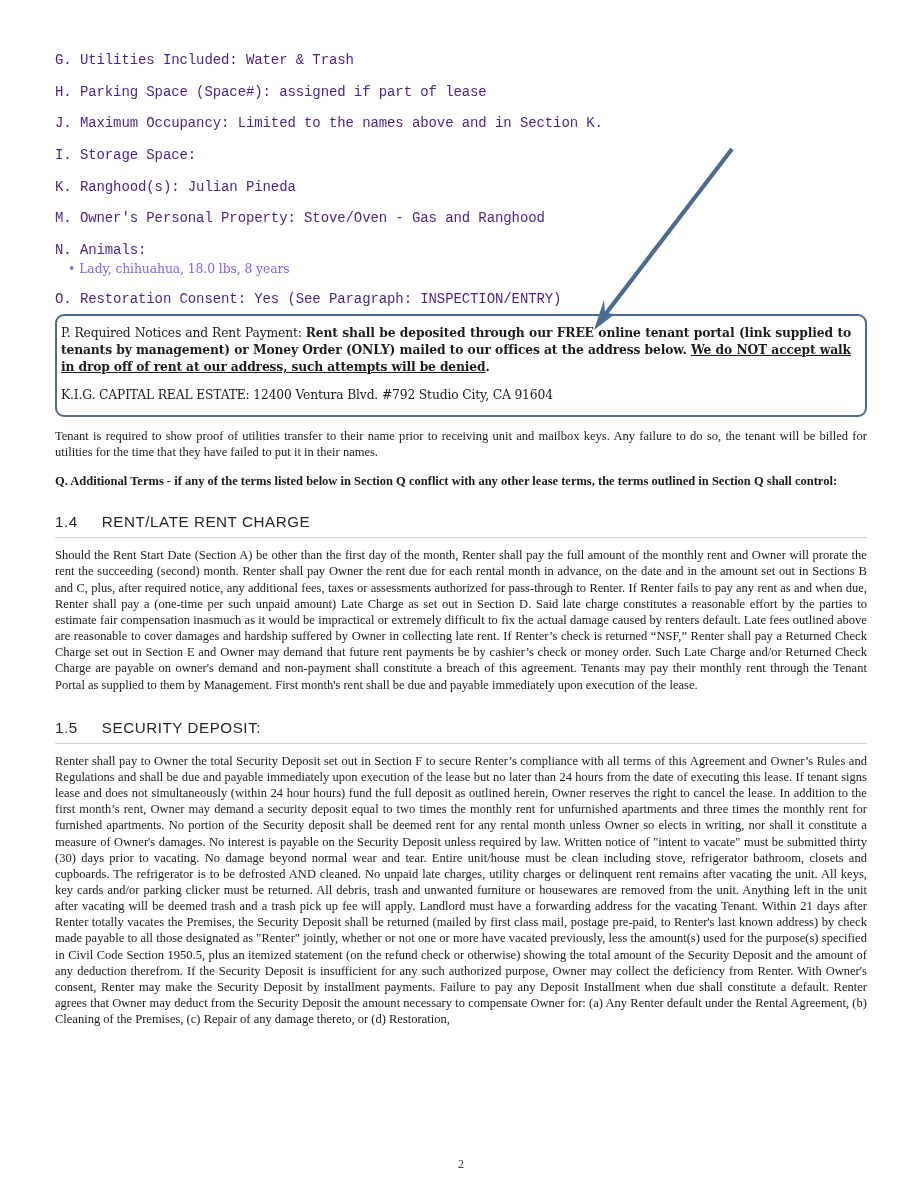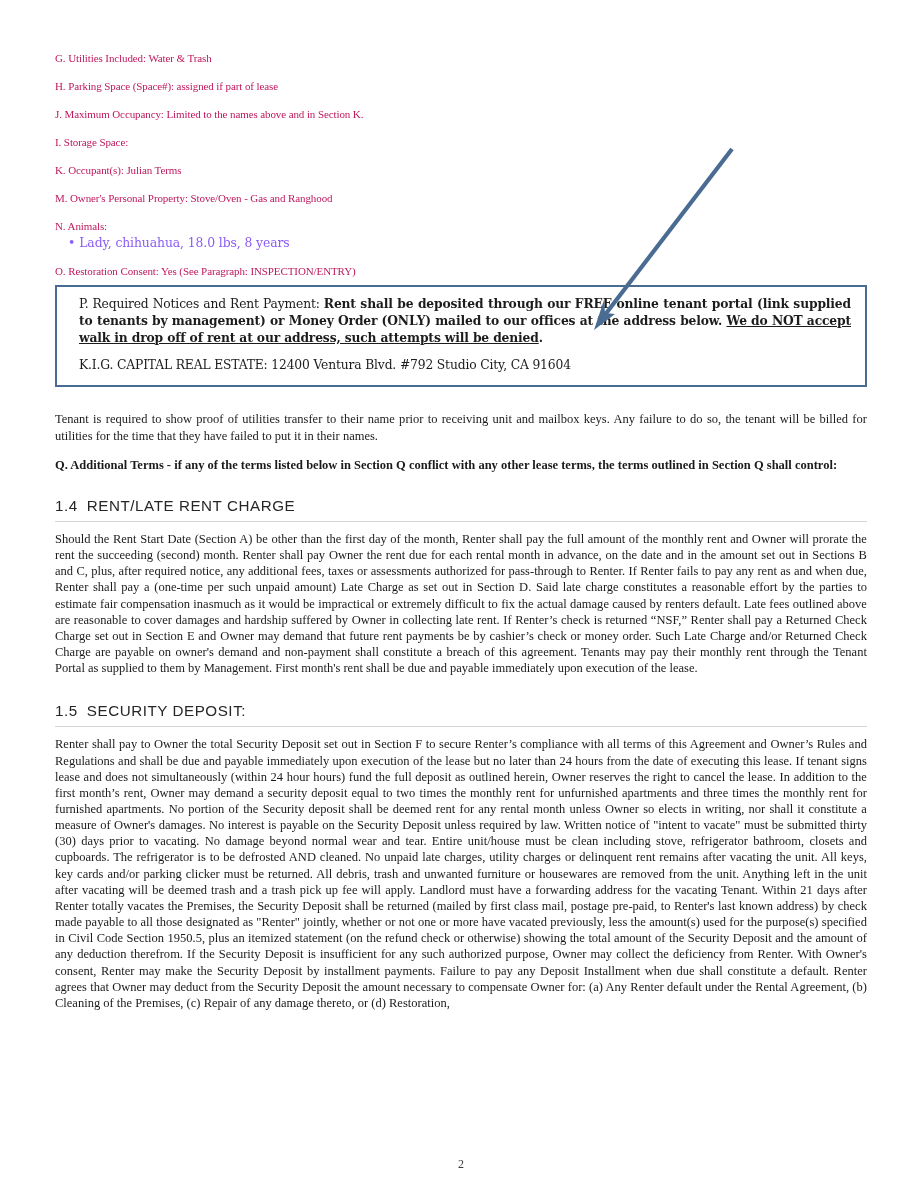--- a/index.html
+++ b/index.html
@@ -26,49 +26,49 @@
 
   .content {
     position: absolute;
     left: 55px;
     top: 52px;
     width: 812px;
   }
 
   
   .item-line {
-    font-family: Liberation Serif, serif;
-    font-size: 11px;
+    font-family: Liberation Mono, monospace;
+    font-size: 14px;
     line-height: 1.22;
     margin: 0 0 14.6px 0;
     letter-spacing: -0.1px;
-    color: #be185d;
+    color: #4c1d95;
   }
   .item-line.tight {
     margin-bottom: 2px;
   }
   .bullet-line {
     font-family: "DejaVu Serif", serif;
     font-size: 12.4px;
     line-height: 1.22;
     margin: 0 0 14.6px 0;
     padding-left: 13px;
     letter-spacing: -0.1px;
     color: #8b5cf6;
   }
   .bullet-line .dot { margin-right: 4px; }
 
   
   .callout {
     position: relative;
     border: 2px solid #4a6c92;
-    border-radius: 0;
-    padding: 9px 14px 11px 22px;
+    border-radius: 9px;
+    padding: 9px 14px 11px 4px;
     margin-top: 6px;
-    margin-bottom: 24px;
+    margin-bottom: 11px;
     box-sizing: border-box;
   }
   .callout p {
     font-family: "DejaVu Serif", serif;
     font-size: 12.3px;
     line-height: 1.30;
     margin: 0 0 12px 0;
     text-align: justify;
     letter-spacing: -0.15px;
     color: #1c1c1c;
@@ -104,21 +104,21 @@
   
   .sec-head {
     font-family: "Liberation Sans", sans-serif;
     font-size: 15.2px;
     font-weight: normal;
     letter-spacing: 0.55px;
     color: #262626;
     margin: 0;
     padding: 0 0 7px 0;
   }
-  .sec-head .num { margin-right: 9px; }
+  .sec-head .num { margin-right: 24px; }
   .sec-rule {
     border: 0;
     border-top: 1.5px solid #d4d4d4;
     margin: 0 0 9px 0;
     height: 0;
   }
 
   .block-1-4 { margin-top: 24px; }
   .block-1-5 { margin-top: 26px; }
 
@@ -138,21 +138,21 @@
 <body>
 
 <div class="page">
 
   <div class="content">
 
     <p class="item-line">G. Utilities Included:  Water &amp; Trash</p>
     <p class="item-line">H. Parking Space (Space#): assigned if part of lease</p>
     <p class="item-line">J. Maximum Occupancy: Limited to the names above and in Section K.</p>
     <p class="item-line">I. Storage Space:</p>
-    <p class="item-line">K. Occupant(s):  Julian Terms</p>
+    <p class="item-line">K. Ranghood(s):  Julian Pineda</p>
     <p class="item-line">M. Owner's Personal Property:  Stove/Oven - Gas and Ranghood</p>
     <p class="item-line tight">N. Animals:</p>
     <p class="bullet-line"><span class="dot">•</span><span>Lady, chihuahua, 18.0 lbs, 8 years</span></p>
     <p class="item-line tight">O. Restoration Consent: Yes  (See Paragraph: INSPECTION/ENTRY)</p>
 
     <div class="callout">
       <p><span>P. Required Notices and Rent Payment: </span><b>Rent shall be deposited through our FREE online tenant portal (link supplied to tenants by management) or Money Order (ONLY) mailed to our offices at the address below. </b><b><u>We do NOT accept walk in drop off of rent at our address, such attempts will be denied</u></b><b>.</b></p>
       <p>K.I.G. CAPITAL REAL ESTATE: 12400 Ventura Blvd. #792 Studio City, CA 91604</p>
     </div>
 

